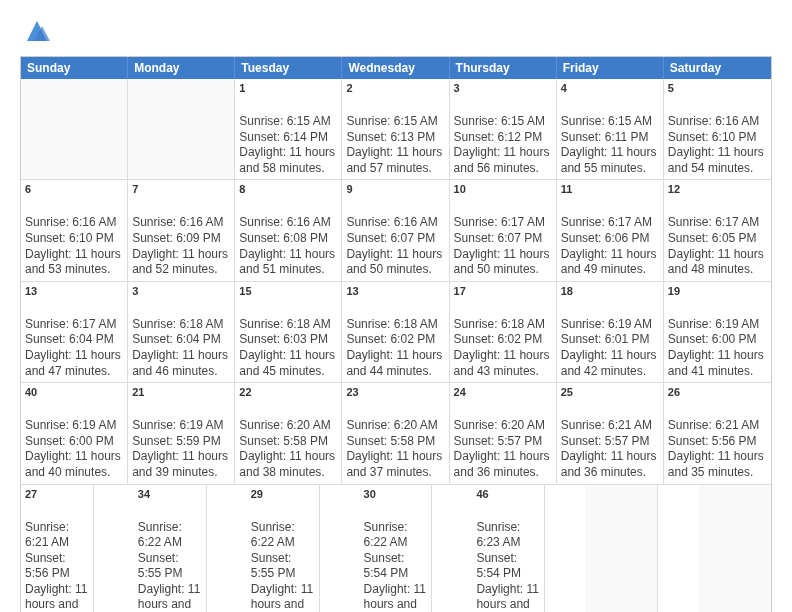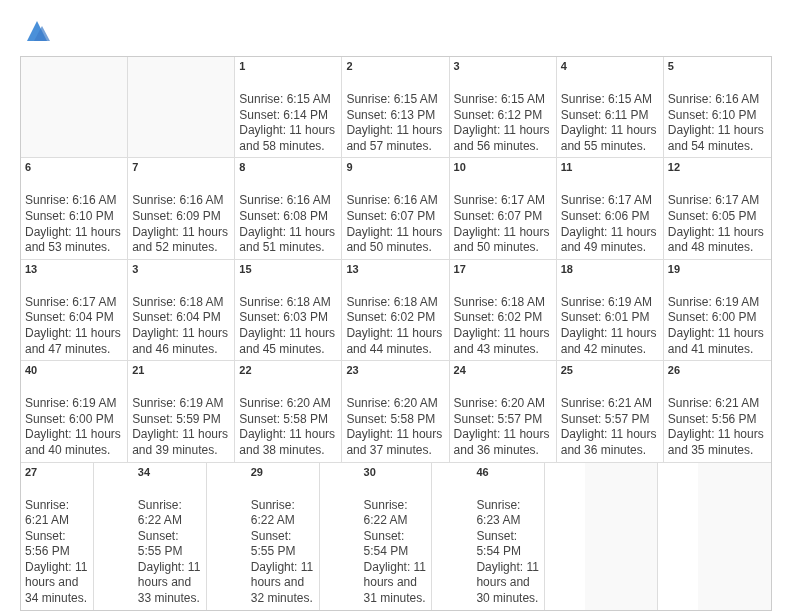--- a/index.html
+++ b/index.html
@@ -128,20 +128,29 @@
         <polygon points="12,25 20,10 28,25" fill="#3d7cc9" opacity="0.7"></polygon>
       </svg>
     </div>
     <div class="title-block">
       <div class="month-title"></div>
       <div class="subtitle"></div>
     </div>
   </div>
 
   <div class="calendar">
+    <div class="cal-header-row">
+    <div class="cal-header-cell">Sunday</div>
+        <div class="cal-header-cell">Monday</div>
+        <div class="cal-header-cell">Tuesday</div>
+        <div class="cal-header-cell">Wednesday</div>
+        <div class="cal-header-cell">Thursday</div>
+        <div class="cal-header-cell">Friday</div>
+        <div class="cal-header-cell">Saturday</div>
+      </div>
     <div class="cal-body">
     <div class="cal-row">
           <div class="cal-cell empty"></div>
           <div class="cal-cell empty"></div>
           <div class="cal-cell">
             <div class="day-num">1</div>
             <div class="cell-info" style="white-space: pre-line;">Sunrise: 6:15 AM
 Sunset: 6:14 PM
 Daylight: 11 hours and 58 minutes.</div>
           </div>

